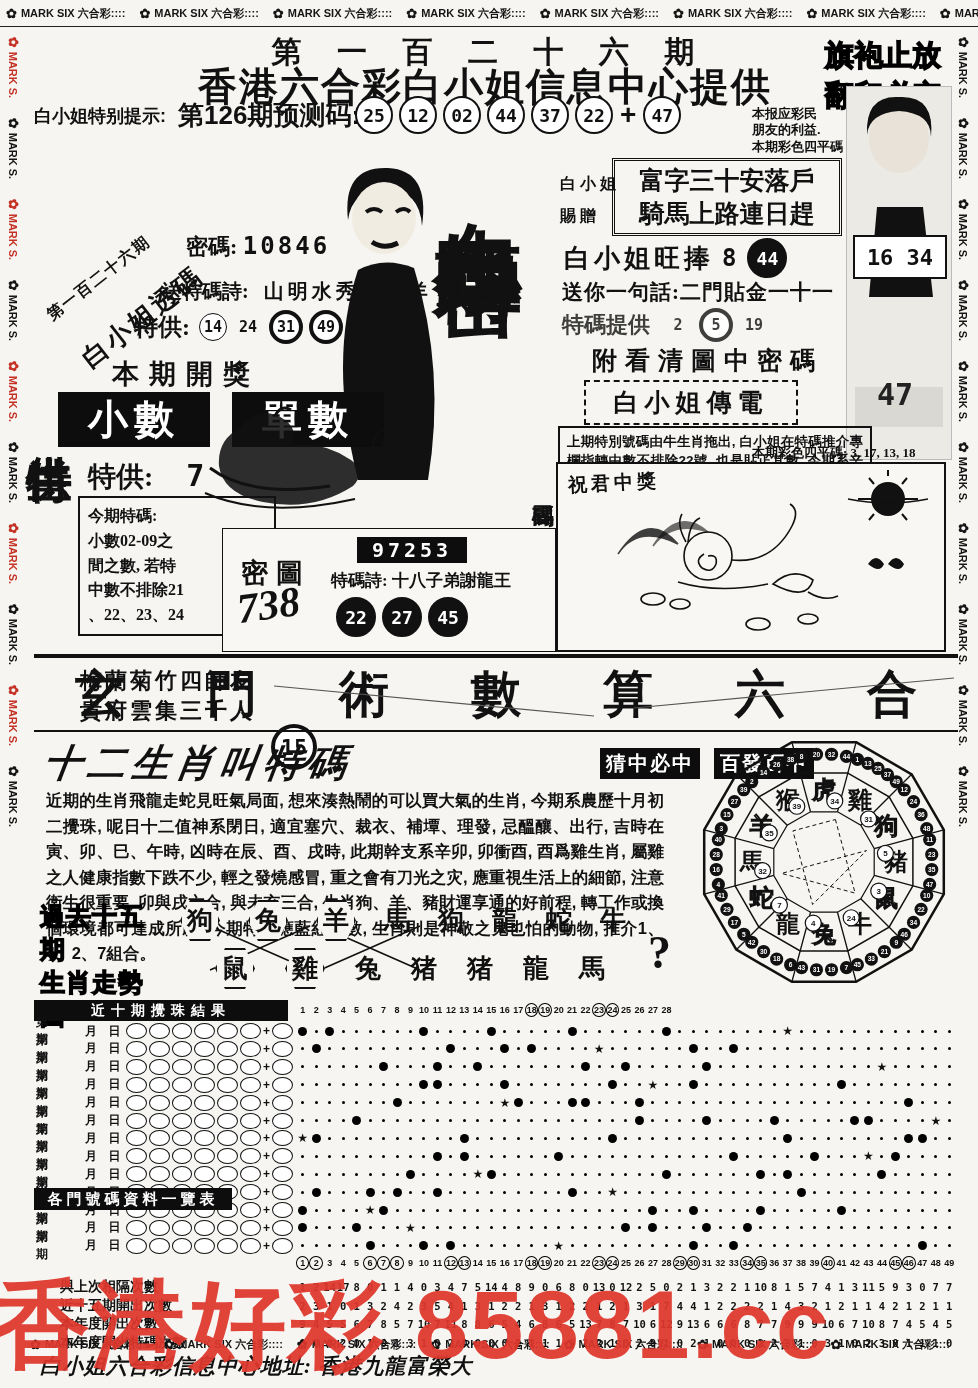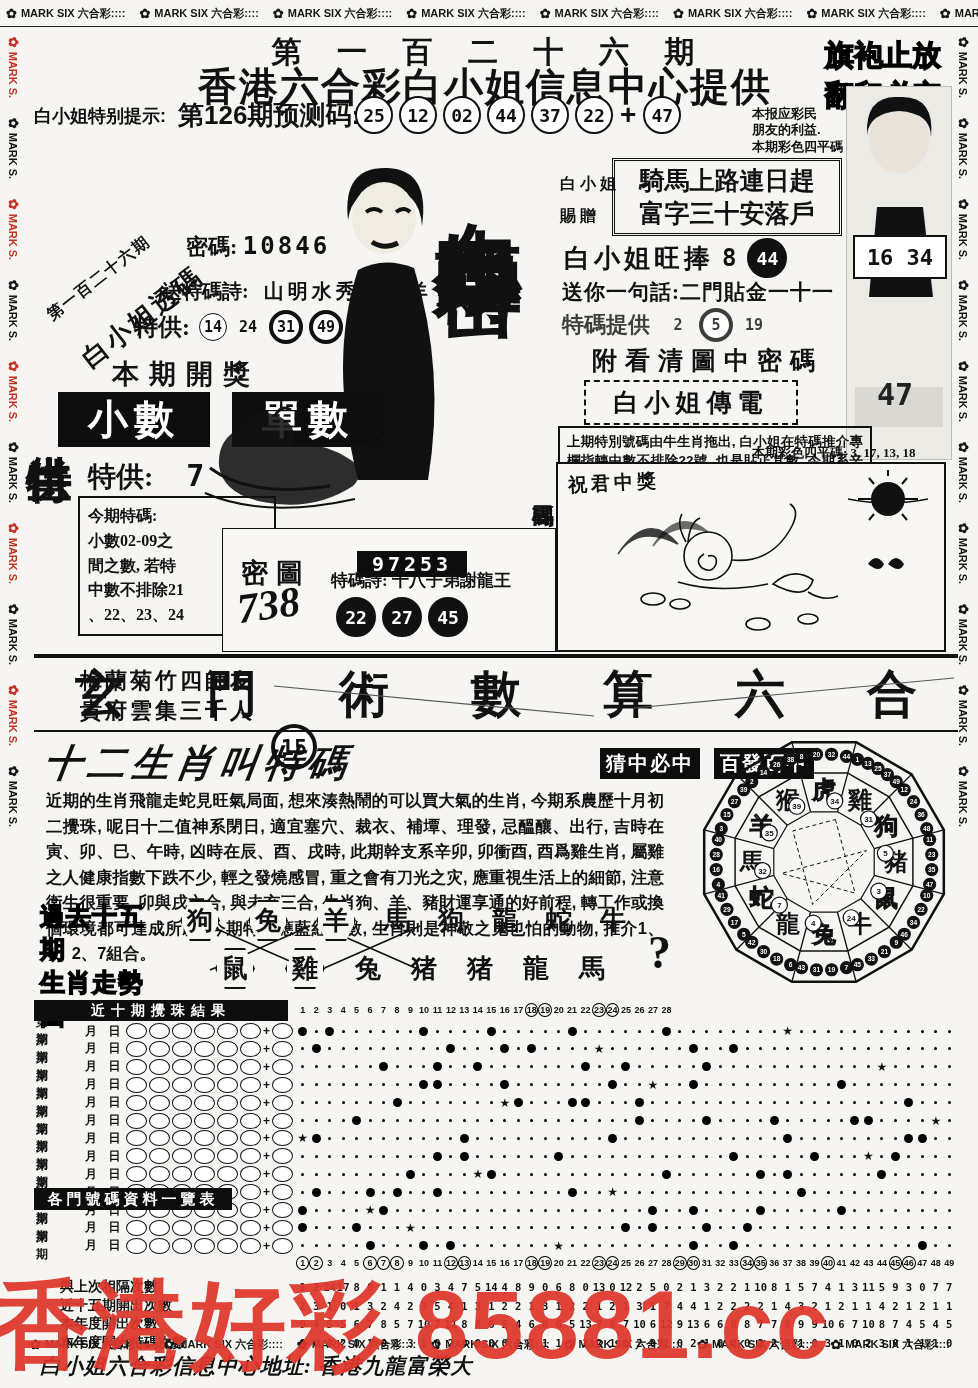--- a/index.html
+++ b/index.html
@@ -206,39 +206,39 @@
     <path d="M95 18 q6 -12 16 -6" stroke="#111" stroke-width="3" fill="none"></path>
   </svg>
   <div class="abs serif" style="left:372px;top:428px;width:30px;height:30px;border:2px solid #111;border-radius:50%;display:flex;align-items:center;justify-content:center;font-size:18px;font-weight:bold;">鸡</div>
 
   <div class="abs serif v-text" style="left:430px;top:152px;font-size:88px;font-weight:900;line-height:1.08;letter-spacing:6px;">白小姐傳密</div>
   <div class="abs serif v-text" style="left:528px;top:488px;font-size:22px;font-weight:900;">尋碼圖</div>
 
   <div class="abs" style="left:222px;top:528px;width:332px;height:122px;border:1.5px solid #111;background:#f8f7f3;">
     <div class="abs serif" style="left:18px;top:26px;font-size:27px;font-weight:900;letter-spacing:8px;">密圖</div>
     <div class="abs serif" style="left:14px;top:52px;font-size:42px;font-weight:bold;font-style:italic;transform:rotate(-8deg);">738</div>
-    <div class="abs blackbox mono" style="left:134px;top:22px;width:110px;height:26px;font-size:20px;letter-spacing:4px;">97253</div>
+    <div class="abs blackbox mono" style="left:134px;top:8px;width:110px;height:26px;font-size:20px;letter-spacing:4px;">97253</div>
     <div class="abs serif" style="left:108px;top:40px;font-size:17px;font-weight:900;">
       <span>特碼詩:</span>
       <span>十八子弟謝龍王</span>
     </div>
     <div class="abs" id="mitu-numbers" style="left:110px;top:68px;display:flex;">
         <span class="circle-num mono solid">22</span>
         <span class="circle-num mono solid">27</span>
         <span class="circle-num mono solid">45</span>
       </div>
   </div>
 
   <div class="abs serif" style="left:560px;top:168px;font-size:16px;font-weight:bold;line-height:2;">
     <div>白 小 姐</div>
     <div>賜    贈</div>
   </div>
   <div class="abs" style="left:612px;top:158px;width:212px;border:3px double #111;padding:3px 6px;text-align:center;">
+    <div style="font-size:25px;font-weight:900;">富字三十安落戶</div>
     <div style="font-size:25px;font-weight:900;">騎馬上路連日趕</div>
-    <div style="font-size:25px;font-weight:900;">富字三十安落戶</div>
   </div>
   <div class="abs" style="left:564px;top:238px;display:flex;align-items:center;gap:8px;">
     <span class="serif" style="font-size:26px;font-weight:900;letter-spacing:4px;">白小姐旺捧</span>
     <span class="mono" style="font-size:24px;font-weight:bold;">8</span>
     <span class="circle-num solid mono">44</span>
   </div>
   <div class="abs serif" style="left:562px;top:278px;font-size:21px;font-weight:bold;letter-spacing:1px;">送你一句話:二門貼金一十一</div>
   <div class="abs" style="left:562px;top:308px;display:flex;align-items:center;gap:10px;opacity:.8;">
     <span class="serif" style="font-size:22px;font-weight:900;">特碼提供</span>
     <span id="tema-numbers" style="display:flex;align-items:center;">

